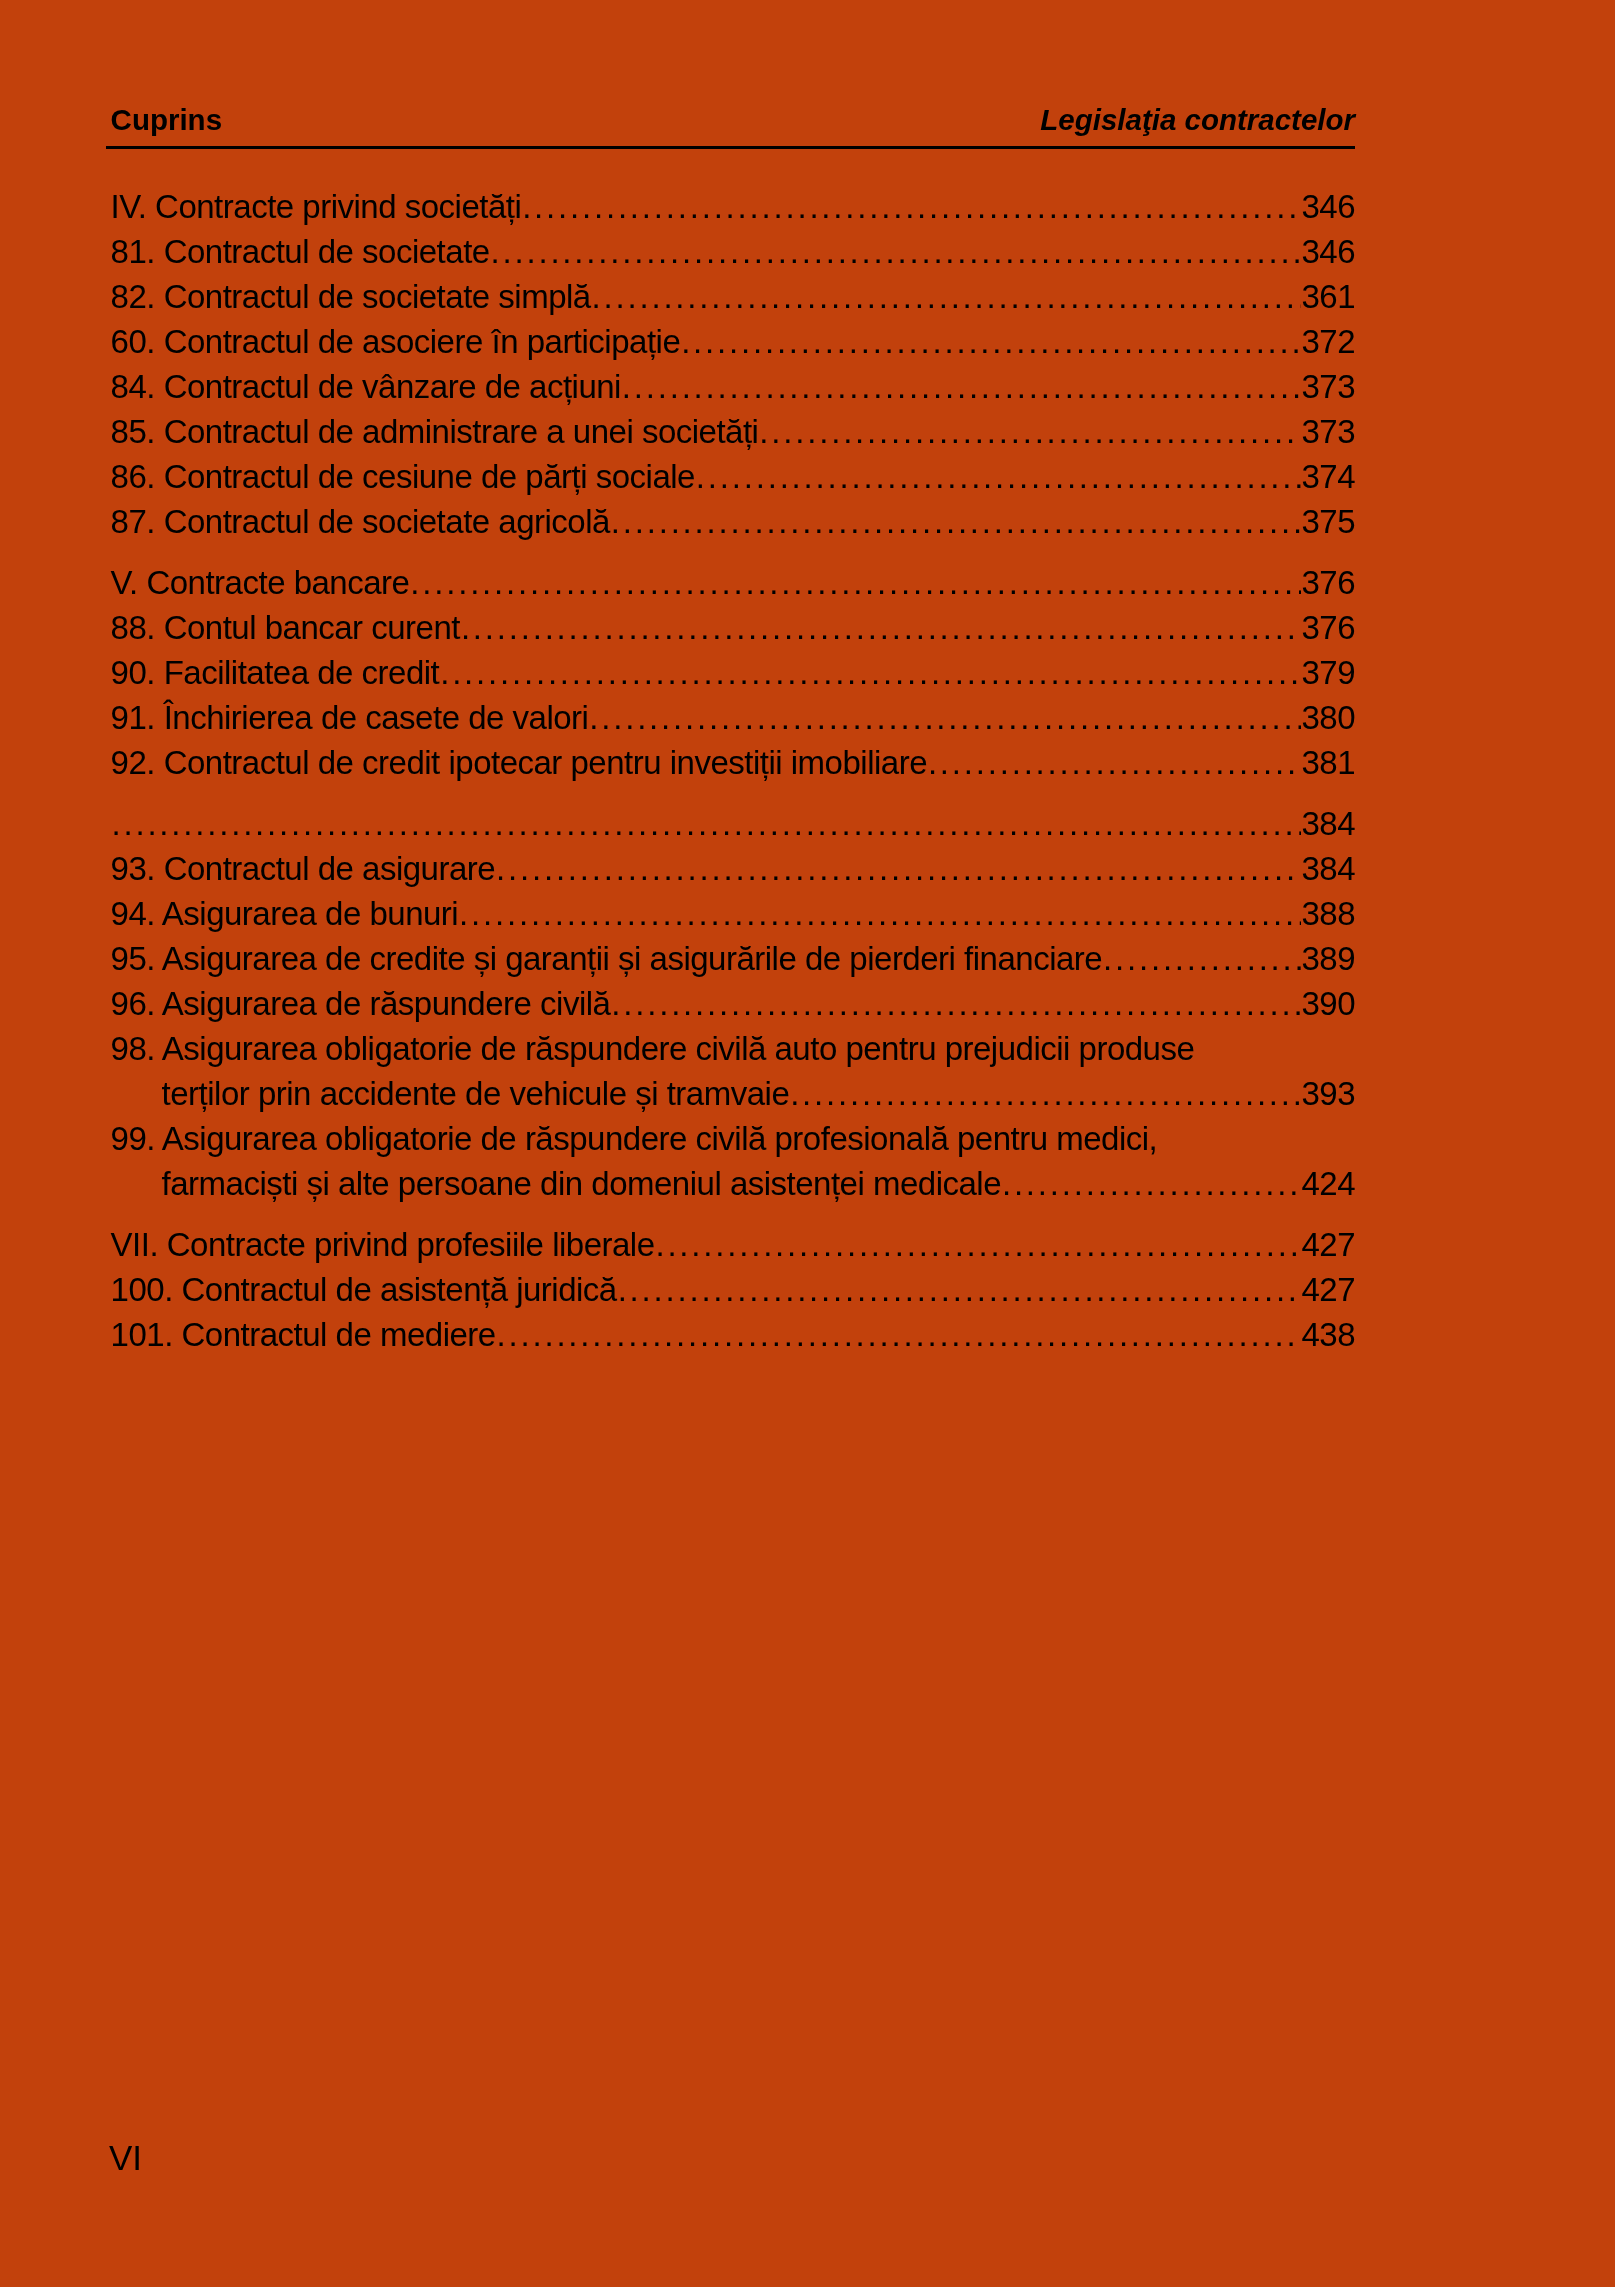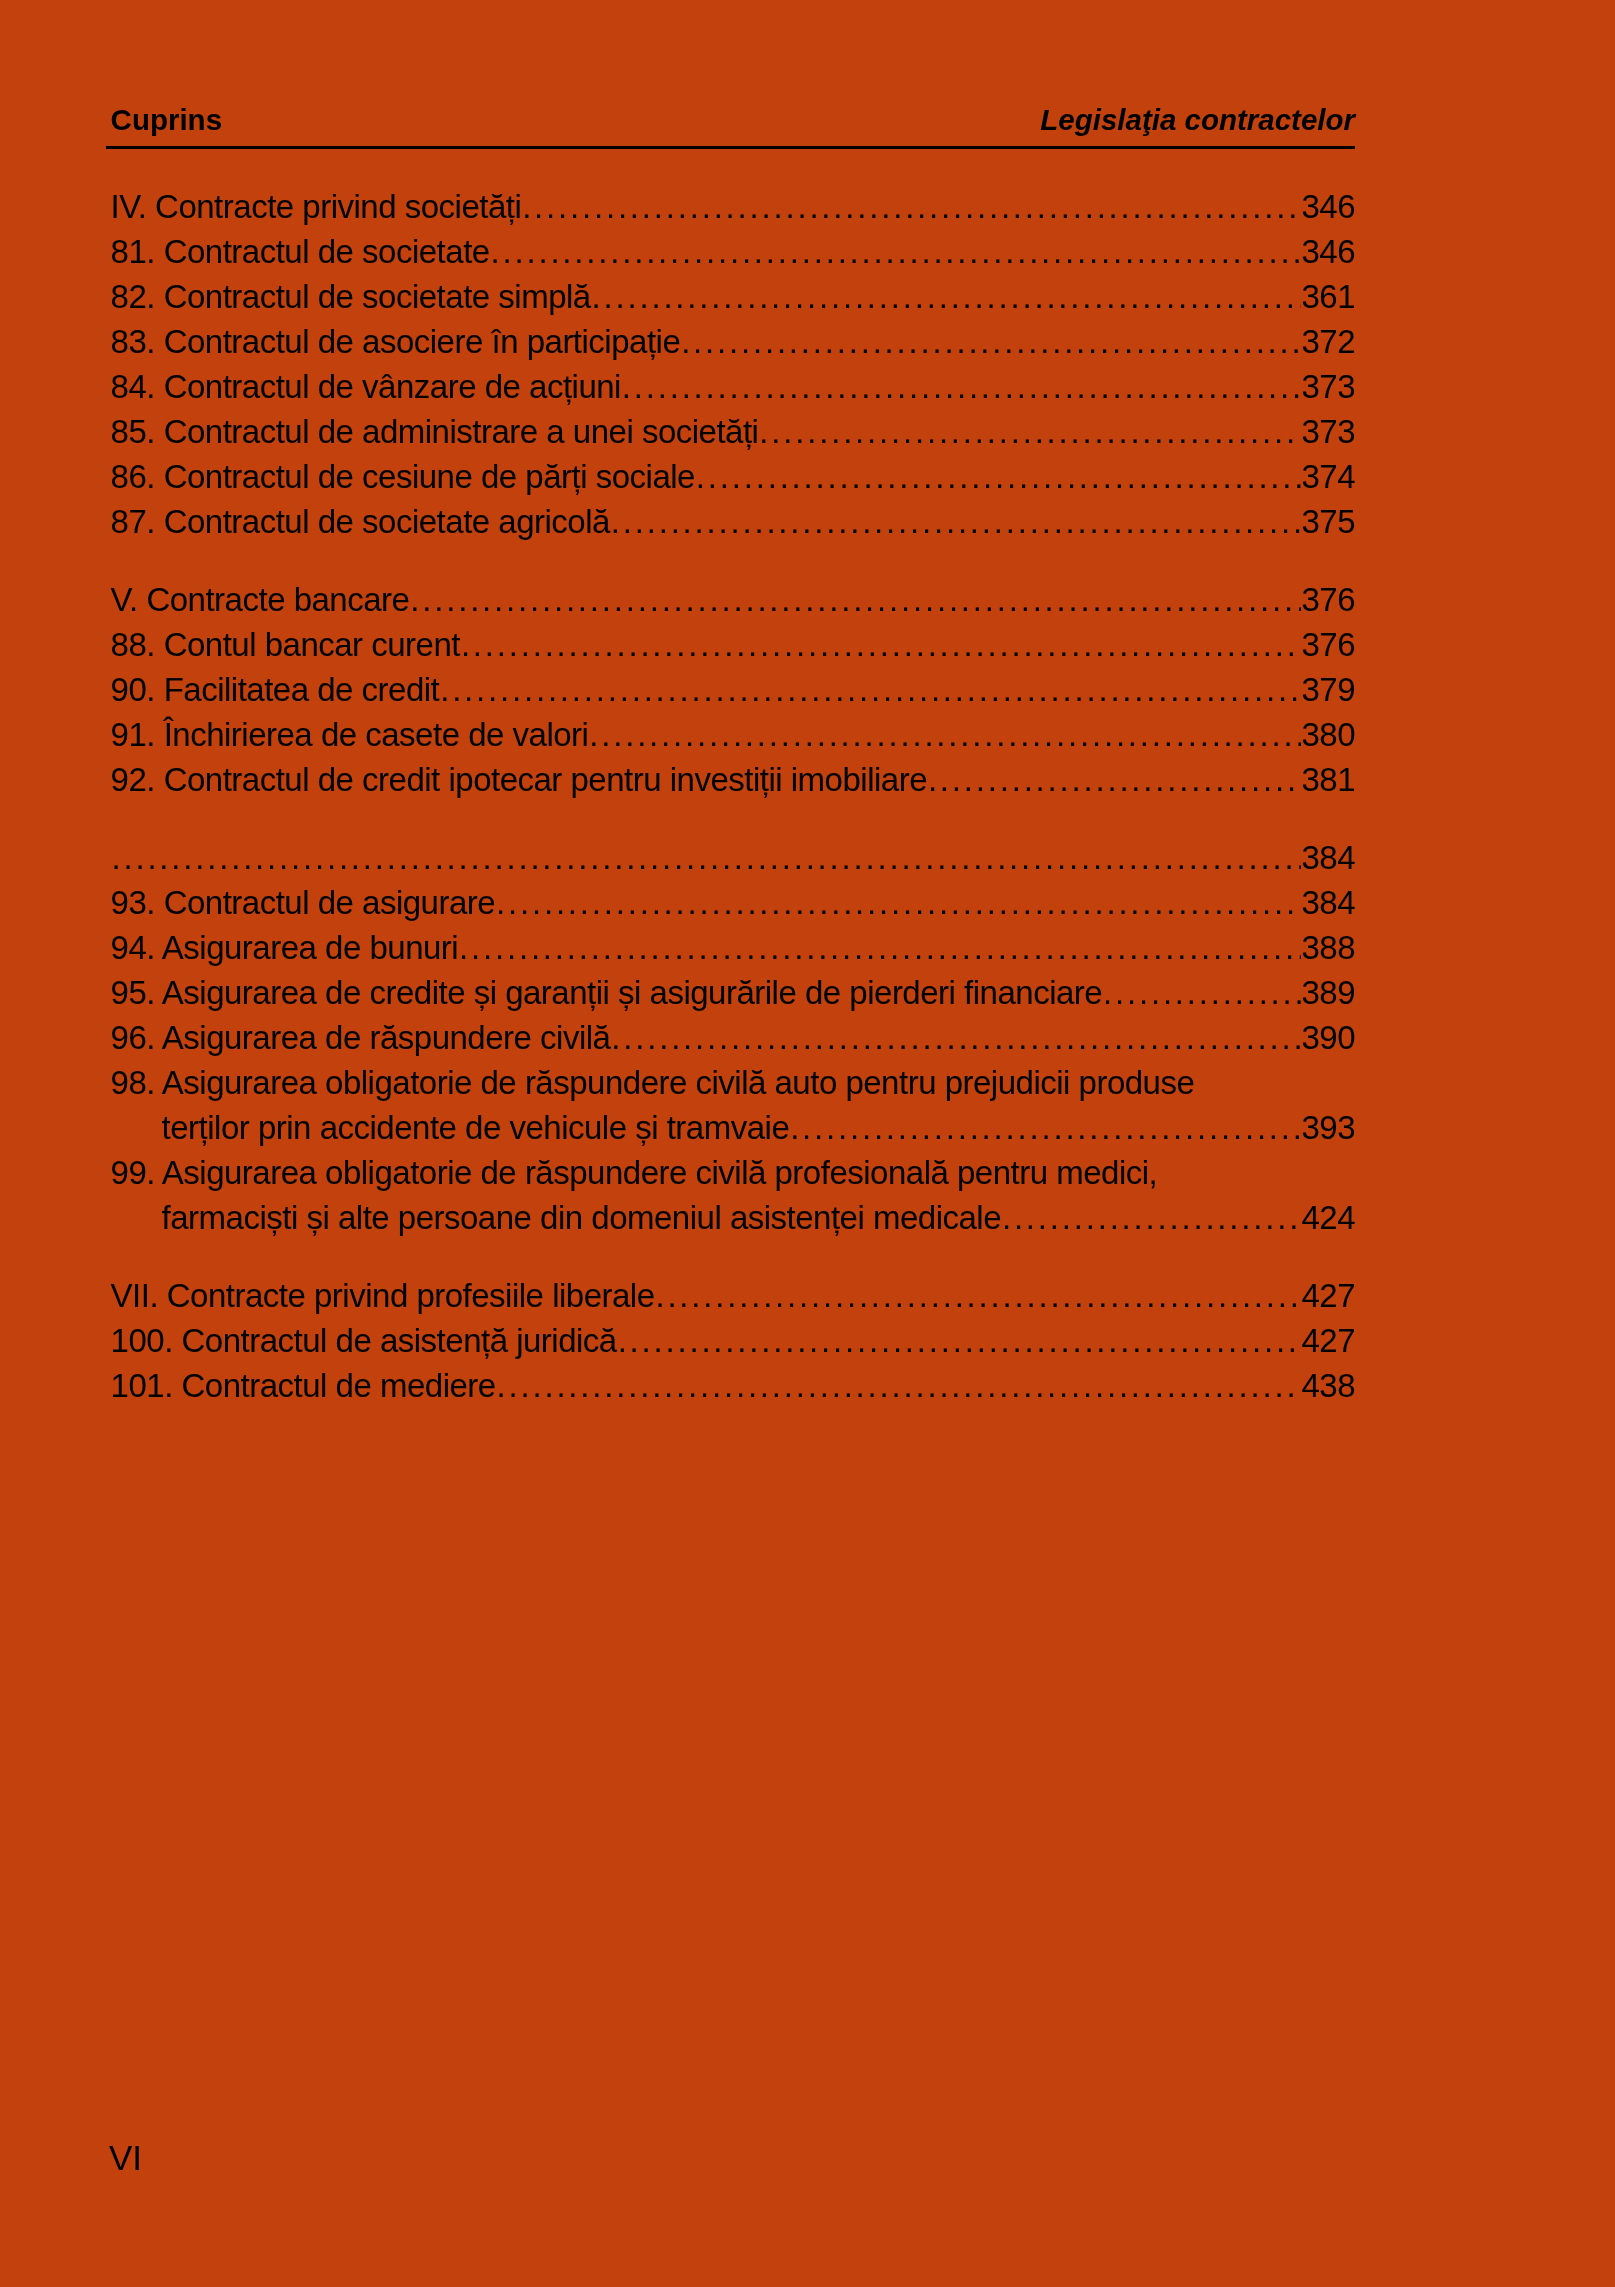--- a/index.html
+++ b/index.html
@@ -41,21 +41,21 @@
     font-style: italic;
   }
   .toc {
     margin-top: 35px;
     padding-left: 4.6px;
     font-size: 33px;
     line-height: 45px;
     letter-spacing: -0.5px;
   }
   .toc-group {
-    margin-top: 33px;
+    margin-top: 16px;
   }
   .toc-group:first-child {
     margin-top: 0;
   }
   .row {
     display: flex;
     align-items: flex-start;
     white-space: nowrap;
   }
   .row .t {
@@ -108,21 +108,21 @@
             <span class="t">81. Contractul de societate</span>
             <span class="dots"></span>
             <span class="p">346</span>
           </div>
           <div class="row">
             <span class="t">82. Contractul de societate simplă</span>
             <span class="dots"></span>
             <span class="p">361</span>
           </div>
           <div class="row">
-            <span class="t">83. Contractul de asociere în participație</span>
+            <span class="t">60. Contractul de asociere în participație</span>
             <span class="dots"></span>
             <span class="p">372</span>
           </div>
           <div class="row">
             <span class="t">84. Contractul de vânzare de acțiuni</span>
             <span class="dots"></span>
             <span class="p">373</span>
           </div>
           <div class="row">
             <span class="t">85. Contractul de administrare a unei societăți</span>

